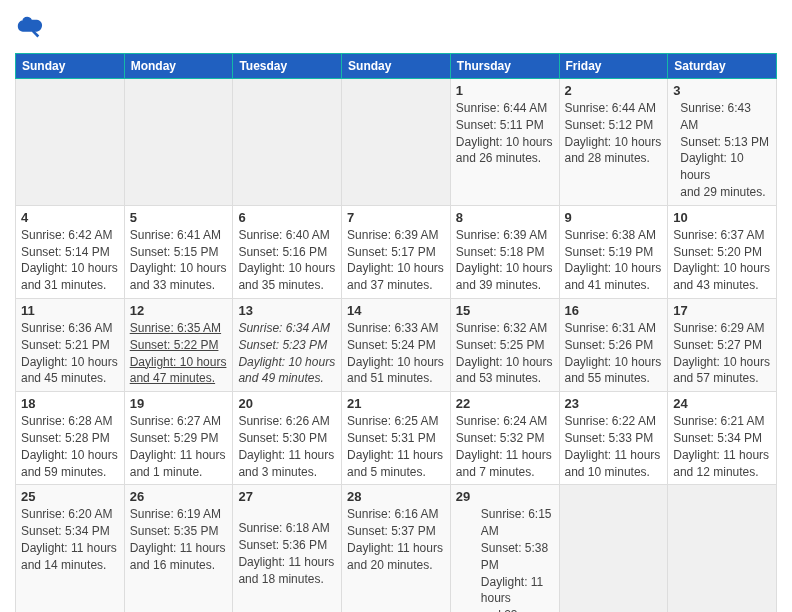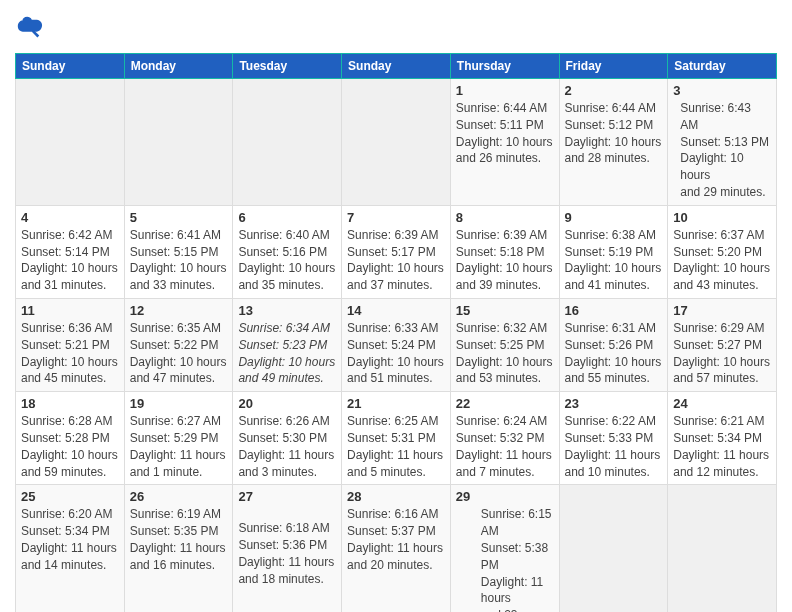--- a/index.html
+++ b/index.html
@@ -204,21 +204,21 @@
         <tr>
           <td>
             <span class="day-num">11</span>
             <div class="day-info" style="white-space: pre-line;">Sunrise: 6:36 AM
 Sunset: 5:21 PM
 Daylight: 10 hours
 and 45 minutes.</div>
           </td>
           <td>
             <span class="day-num">12</span>
-            <div class="day-info" style="white-space: pre-line;">Sunrise: 6:35 AM
+            <div class="day-info" style="white-space: pre-line; text-decoration: underline;">Sunrise: 6:35 AM
 Sunset: 5:22 PM
 Daylight: 10 hours
 and 47 minutes.</div>
           </td>
           <td>
             <span class="day-num">13</span>
             <div class="day-info" style="white-space: pre-line; font-style: italic;">Sunrise: 6:34 AM
 Sunset: 5:23 PM
 Daylight: 10 hours
 and 49 minutes.</div>

